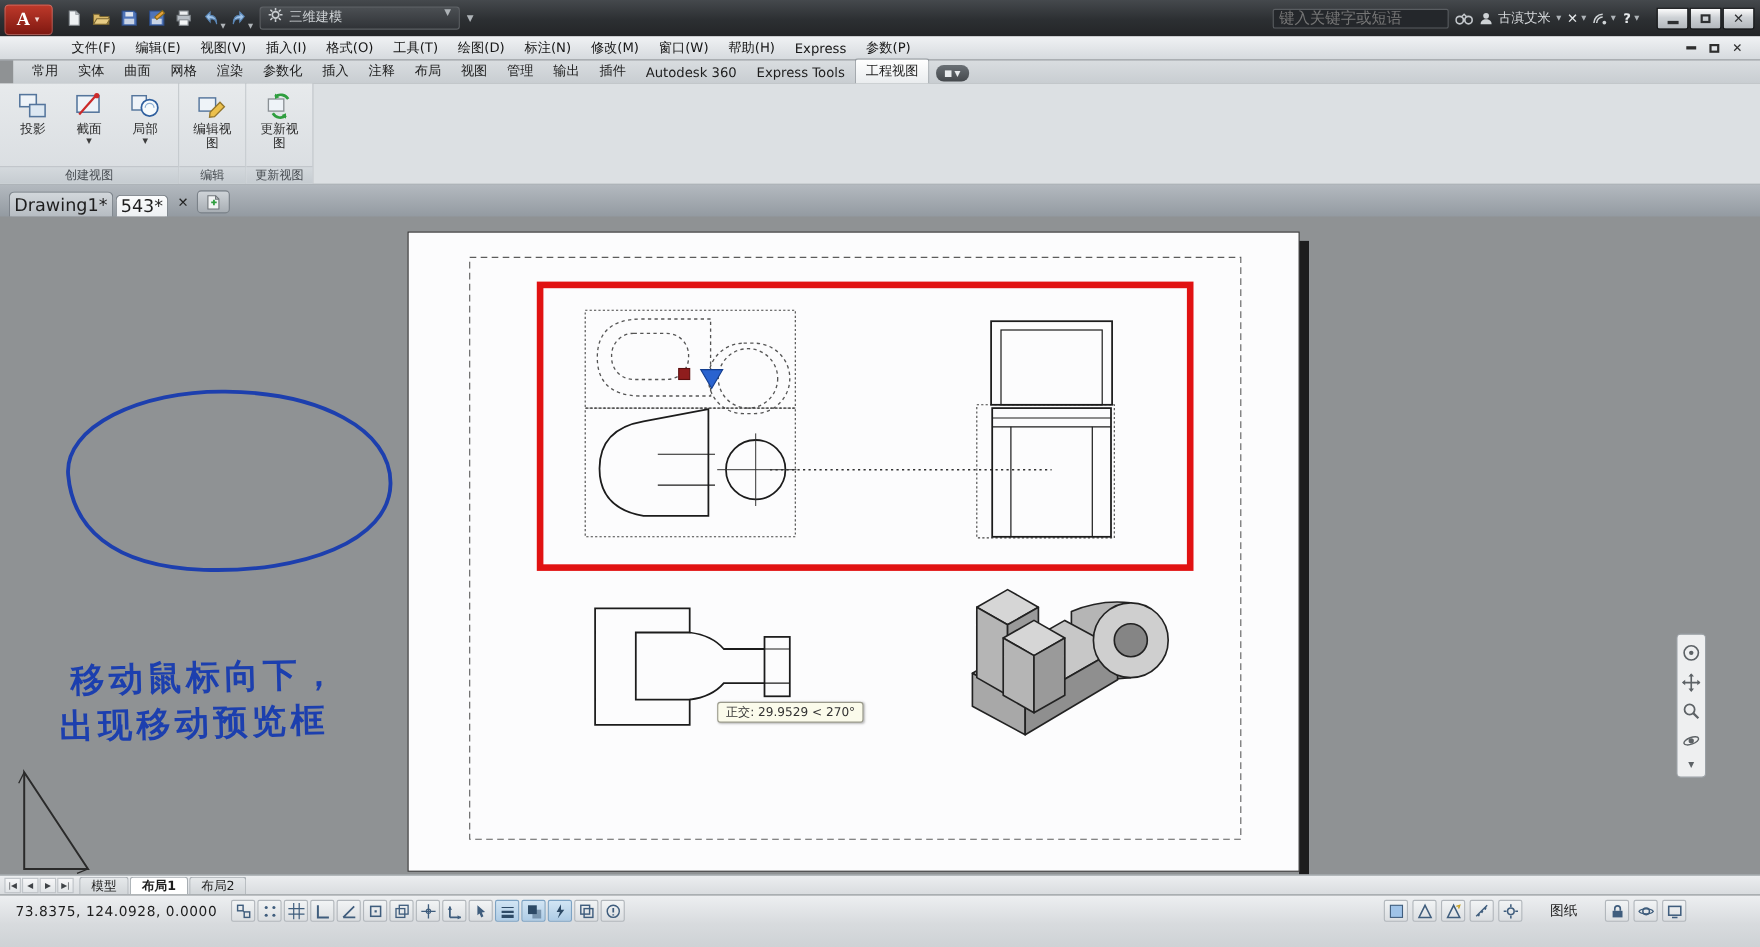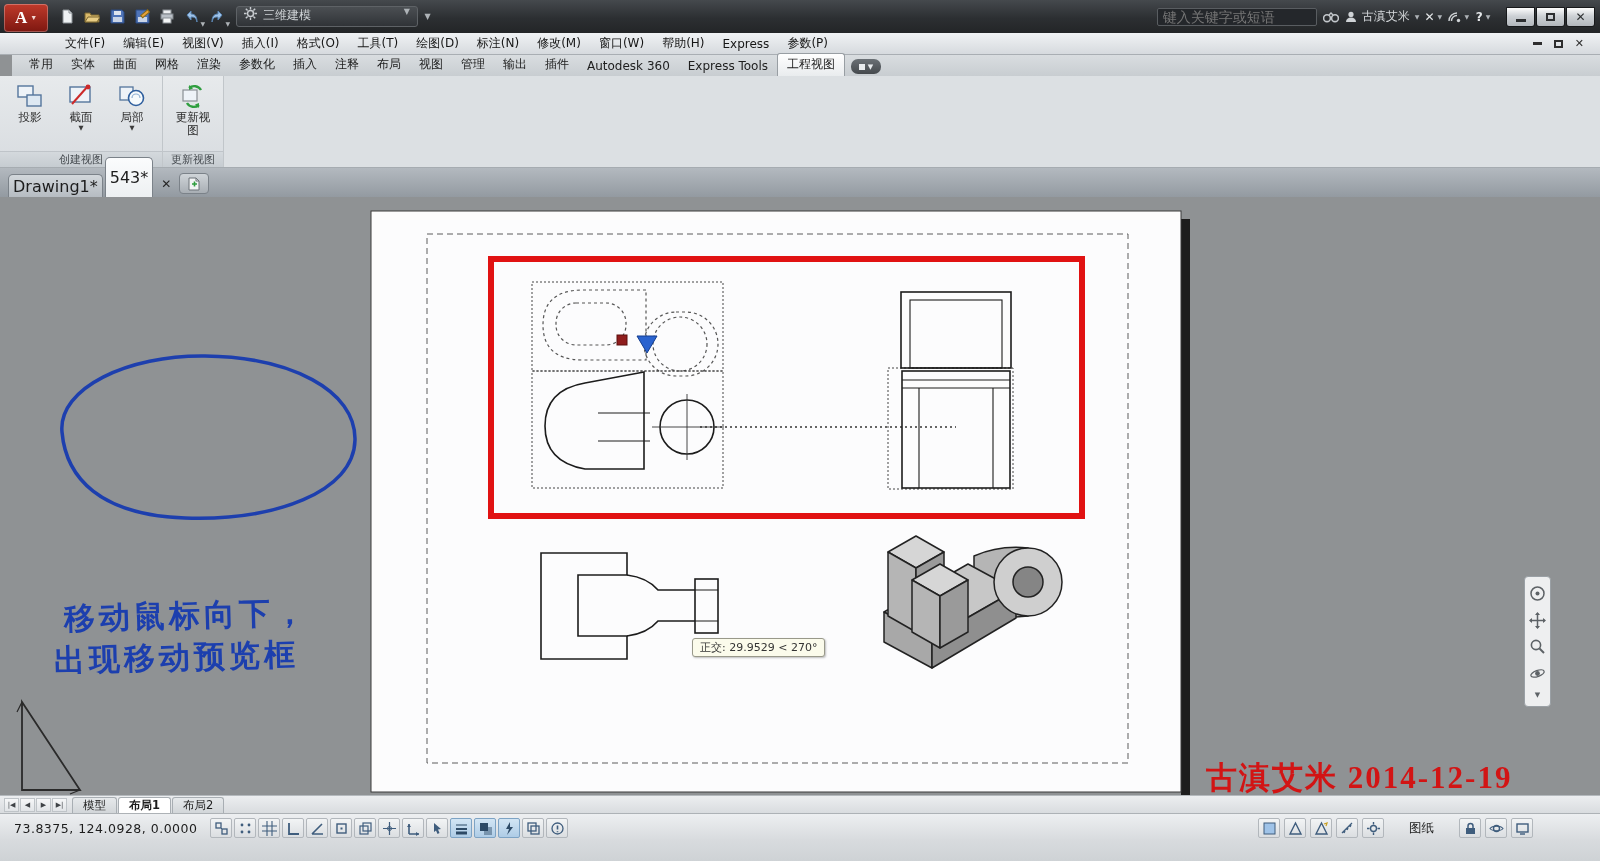--- a/index.html
+++ b/index.html
@@ -76,33 +76,33 @@
     font-size:11.5px; color:#2a2a2a; text-align:center; line-height:1.15; }
   .big-btn .lbl2 { width:40px; white-space:normal; }
   .split-caret { font-size:6.5px; color:#3c3c3c; line-height:1; }
 
   
   .filetabs { position:absolute; top:168px; left:0; width:1600px; height:29px;
     background:linear-gradient(#b3b9bf,#939aa1); display:flex; align-items:flex-end; padding-left:8px; }
   .ftab { height:23px; padding:0 4px; margin-right:2px; display:flex; align-items:center; font-size:16px; color:#1d1d1d;
     border:1px solid #7b8289; border-bottom:none; border-radius:5px 5px 0 0;
     background:linear-gradient(#d2d7db,#b6bcc2); white-space:nowrap; }
-  .ftab.active { height:40px; background:linear-gradient(#fbfcfd,#edf0f2); }
+  .ftab.active { height:20px; background:linear-gradient(#fbfcfd,#edf0f2); }
   .tabbar-close { margin:0 8px 6px 6px; font-size:12px; color:#242424; }
   .newtab-btn { width:30px; height:21px; margin-bottom:3px; border:1px solid #7b8289; border-radius:4px;
     background:linear-gradient(#cfd4d8,#a8aeb4); display:flex; align-items:center; justify-content:center; }
 
   
   .canvas { position:absolute; top:197px; left:0; width:1600px; height:598px; background:#8f9294; }
   .canvas svg.draw { position:absolute; left:0; top:0; }
 
   .ann { position:absolute; color:#1c3fae; font-weight:bold; white-space:nowrap;
     font-size:31px; letter-spacing:4px; transform:rotate(-1.5deg); }
   .tip { position:absolute; left:652px; top:441px; background:#fbfbeb; border:1px solid #99998a; border-radius:3px;
-    font-size:11px; color:#333; padding:1px 7px; box-shadow:1px 1px 2px rgba(0,0,0,.25); white-space:nowrap;margin-left:40px; }
+    font-size:11px; color:#333; padding:1px 7px; box-shadow:1px 1px 2px rgba(0,0,0,.25); white-space:nowrap; }
 
   .navbar { position:absolute; left:1524px; top:379px; width:27px; height:131px;
     background:rgba(248,249,250,.9); border:1px solid #9aa0a5; border-radius:4px;
     display:flex; flex-direction:column; align-items:center; justify-content:space-around; padding:3px 0; }
   .navbar .nbtn { width:19px; height:19px; display:flex; align-items:center; justify-content:center; }
   .navbar .ncaret { font-size:7px; color:#5d6266; }
 
   .watermark { position:absolute; left:1206px; top:757px; z-index:25; white-space:nowrap;
     font-family:"Liberation Serif","DejaVu Serif",serif; font-weight:bold; font-size:31px;
     color:#d21414; letter-spacing:2px; }
@@ -316,20 +316,32 @@
           <span>局部</span>
           <span class="split-caret">▼</span>
         </div>
       </div>
       <div class="rgroup-label">创建视图</div>
     </div>
     <div class="rgroup">
       <div class="rgroup-body">
         <div class="big-btn">
           <svg class="bicon" width="28" height="28">
+              <rect x="2" y="7" width="15" height="12" fill="#eef3f8" stroke="#54759c" stroke-width="1.3"></rect>
+              <path d="M12 20 21 11l4 4-9 9-4.5.5z" fill="#ecc04c" stroke="#93752a" stroke-width="1.2"></path>
+            </svg>
+          <span class="lbl2">编辑视图</span>
+        </div>
+      </div>
+      <div class="rgroup-label">编辑</div>
+    </div>
+    <div class="rgroup">
+      <div class="rgroup-body">
+        <div class="big-btn">
+          <svg class="bicon" width="28" height="28">
               <rect x="4" y="8" width="14" height="11" fill="#eef3f8" stroke="#8a9095" stroke-width="1.2"></rect>
               <path d="M22 8a8 8 0 0 0-12-2" fill="none" stroke="#2f9e3f" stroke-width="2.4"></path>
               <path d="M10 3v5l4-1.5z" fill="#2f9e3f"></path>
               <path d="M8 21a8 8 0 0 0 12 2" fill="none" stroke="#2f9e3f" stroke-width="2.4"></path>
               <path d="M20 26v-5l-4 1.5z" fill="#2f9e3f"></path>
             </svg>
           <span class="lbl2">更新视图</span>
         </div>
       </div>
       <div class="rgroup-label">更新视图</div>
@@ -461,21 +473,20 @@
       <span class="nbtn">
           <svg width="17" height="17">
             <ellipse cx="8.5" cy="8.5" rx="7" ry="3" fill="none" stroke="#5d6266" stroke-width="1.3" transform="rotate(-20 8.5 8.5)"></ellipse>
             <circle cx="8.5" cy="8.5" r="2.4" fill="#5d6266"></circle>
           </svg>
         </span>
       <span class="ncaret">▼</span>
     </div>
   </div>
 
-  <div class="watermark">古滇艾米 2014-12-19</div>
 
   <div class="layoutbar">
     <div class="lt-nav">
       <span>|◀</span>
       <span>◀</span>
       <span>▶</span>
       <span>▶|</span>
     </div>
     <div class="ltab">模型</div>
     <div class="ltab active">布局1</div>

